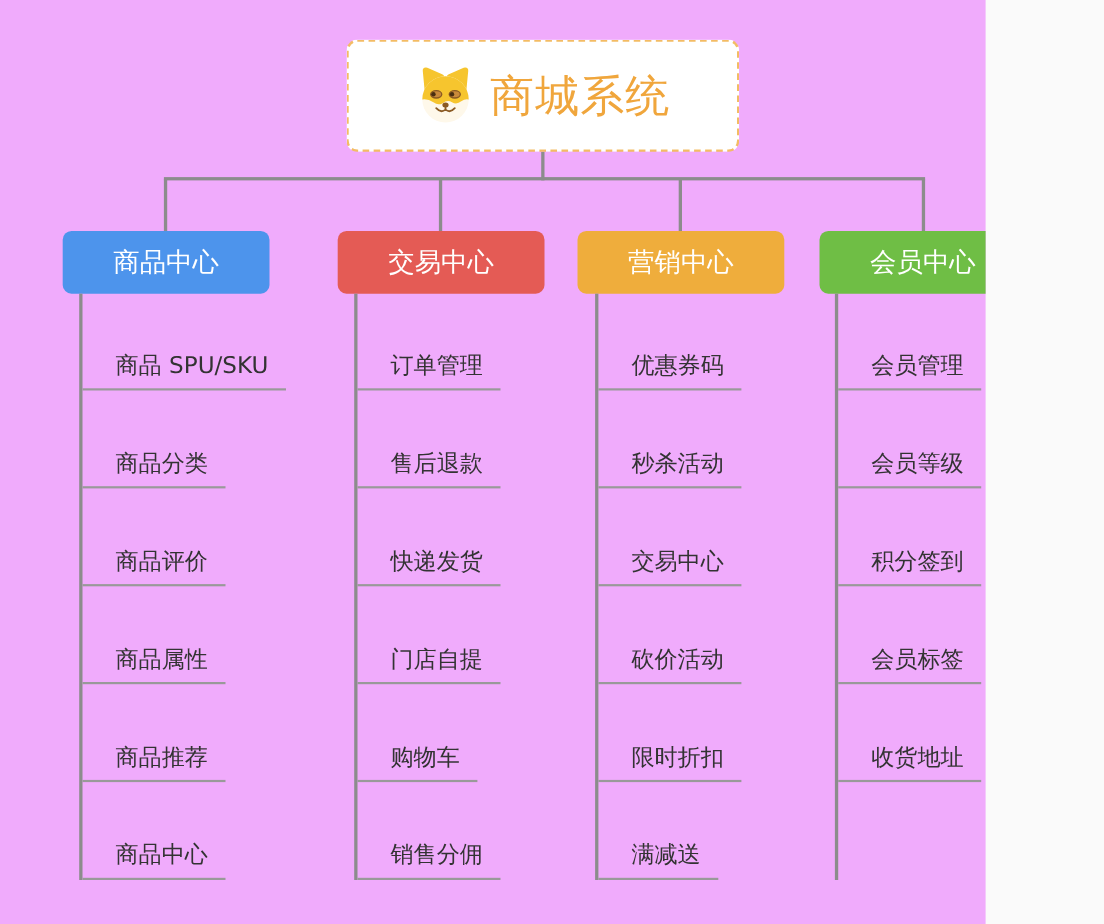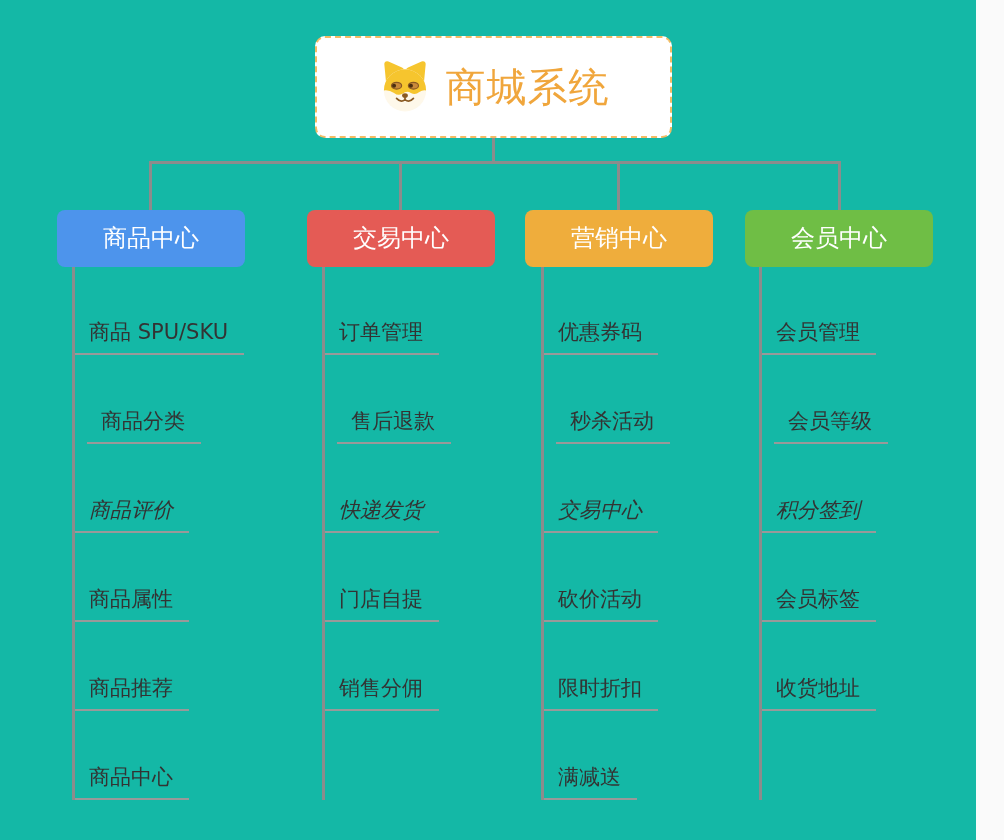--- a/index.html
+++ b/index.html
@@ -2,22 +2,22 @@
 <html><head>
 <meta charset="utf-8">
 <style>
   html,body{margin:0;padding:0;}
   body{
     font-family:"DejaVu Sans","Liberation Sans",sans-serif;
     background:#FAFAFA;
   }
   .stage{
     position:relative;
-    width:976px;height:840px;
-    background:#14b8a6;
+    width:896px;height:840px;
+    background:#f0abfc;
     overflow:hidden;
   }
   
   .line{position:absolute;background:#8C8C8C;}
   .root-drop{left:492px;top:138px;width:3px;height:26px;}
   .bus{left:149px;top:161px;width:692px;height:3px;}
   .drop-0{left:149px;top:163px;width:3px;height:47px;}
   .drop-1{left:399px;top:163px;width:3px;height:47px;}
   .drop-2{left:617px;top:163px;width:3px;height:47px;}
   .drop-3{left:838px;top:163px;width:3px;height:47px;}
@@ -50,26 +50,26 @@
     border-left:3px solid #8C8C8C;
   }
   .col-0{left:72px;}
   .col-1{left:322px;}
   .col-2{left:541px;}
   .col-3{left:759px;}
   .leaf{
     position:absolute;left:0;
     white-space:nowrap;
     font-size:21px;line-height:26px;color:#333333;
-    padding:0 16px 8px 14px;
+    padding:0 16px 8px 30px;
     border-bottom:2px solid #999999;
   }
   .leaf:nth-child(1){top:52px;}
-  .leaf:nth-child(2){top:141px;margin-left:12px;}
-  .leaf:nth-child(3){top:230px;font-style:italic;}
+  .leaf:nth-child(2){top:141px;}
+  .leaf:nth-child(3){top:230px;}
   .leaf:nth-child(4){top:319px;}
   .leaf:nth-child(5){top:408px;}
   .leaf:nth-child(6){top:497px;}
 </style>
 </head>
 <body>
 
 <div class="stage">
 
   <div class="line root-drop"></div>
@@ -109,20 +109,21 @@
     <div class="leaf">商品属性</div>
     <div class="leaf">商品推荐</div>
     <div class="leaf">商品中心</div>
   </div>
 
   <div class="col col-1">
     <div class="leaf">订单管理</div>
     <div class="leaf">售后退款</div>
     <div class="leaf">快递发货</div>
     <div class="leaf">门店自提</div>
+    <div class="leaf">购物车</div>
     <div class="leaf">销售分佣</div>
   </div>
 
   <div class="col col-2">
     <div class="leaf">优惠券码</div>
     <div class="leaf">秒杀活动</div>
     <div class="leaf">交易中心</div>
     <div class="leaf">砍价活动</div>
     <div class="leaf">限时折扣</div>
     <div class="leaf">满减送</div>

